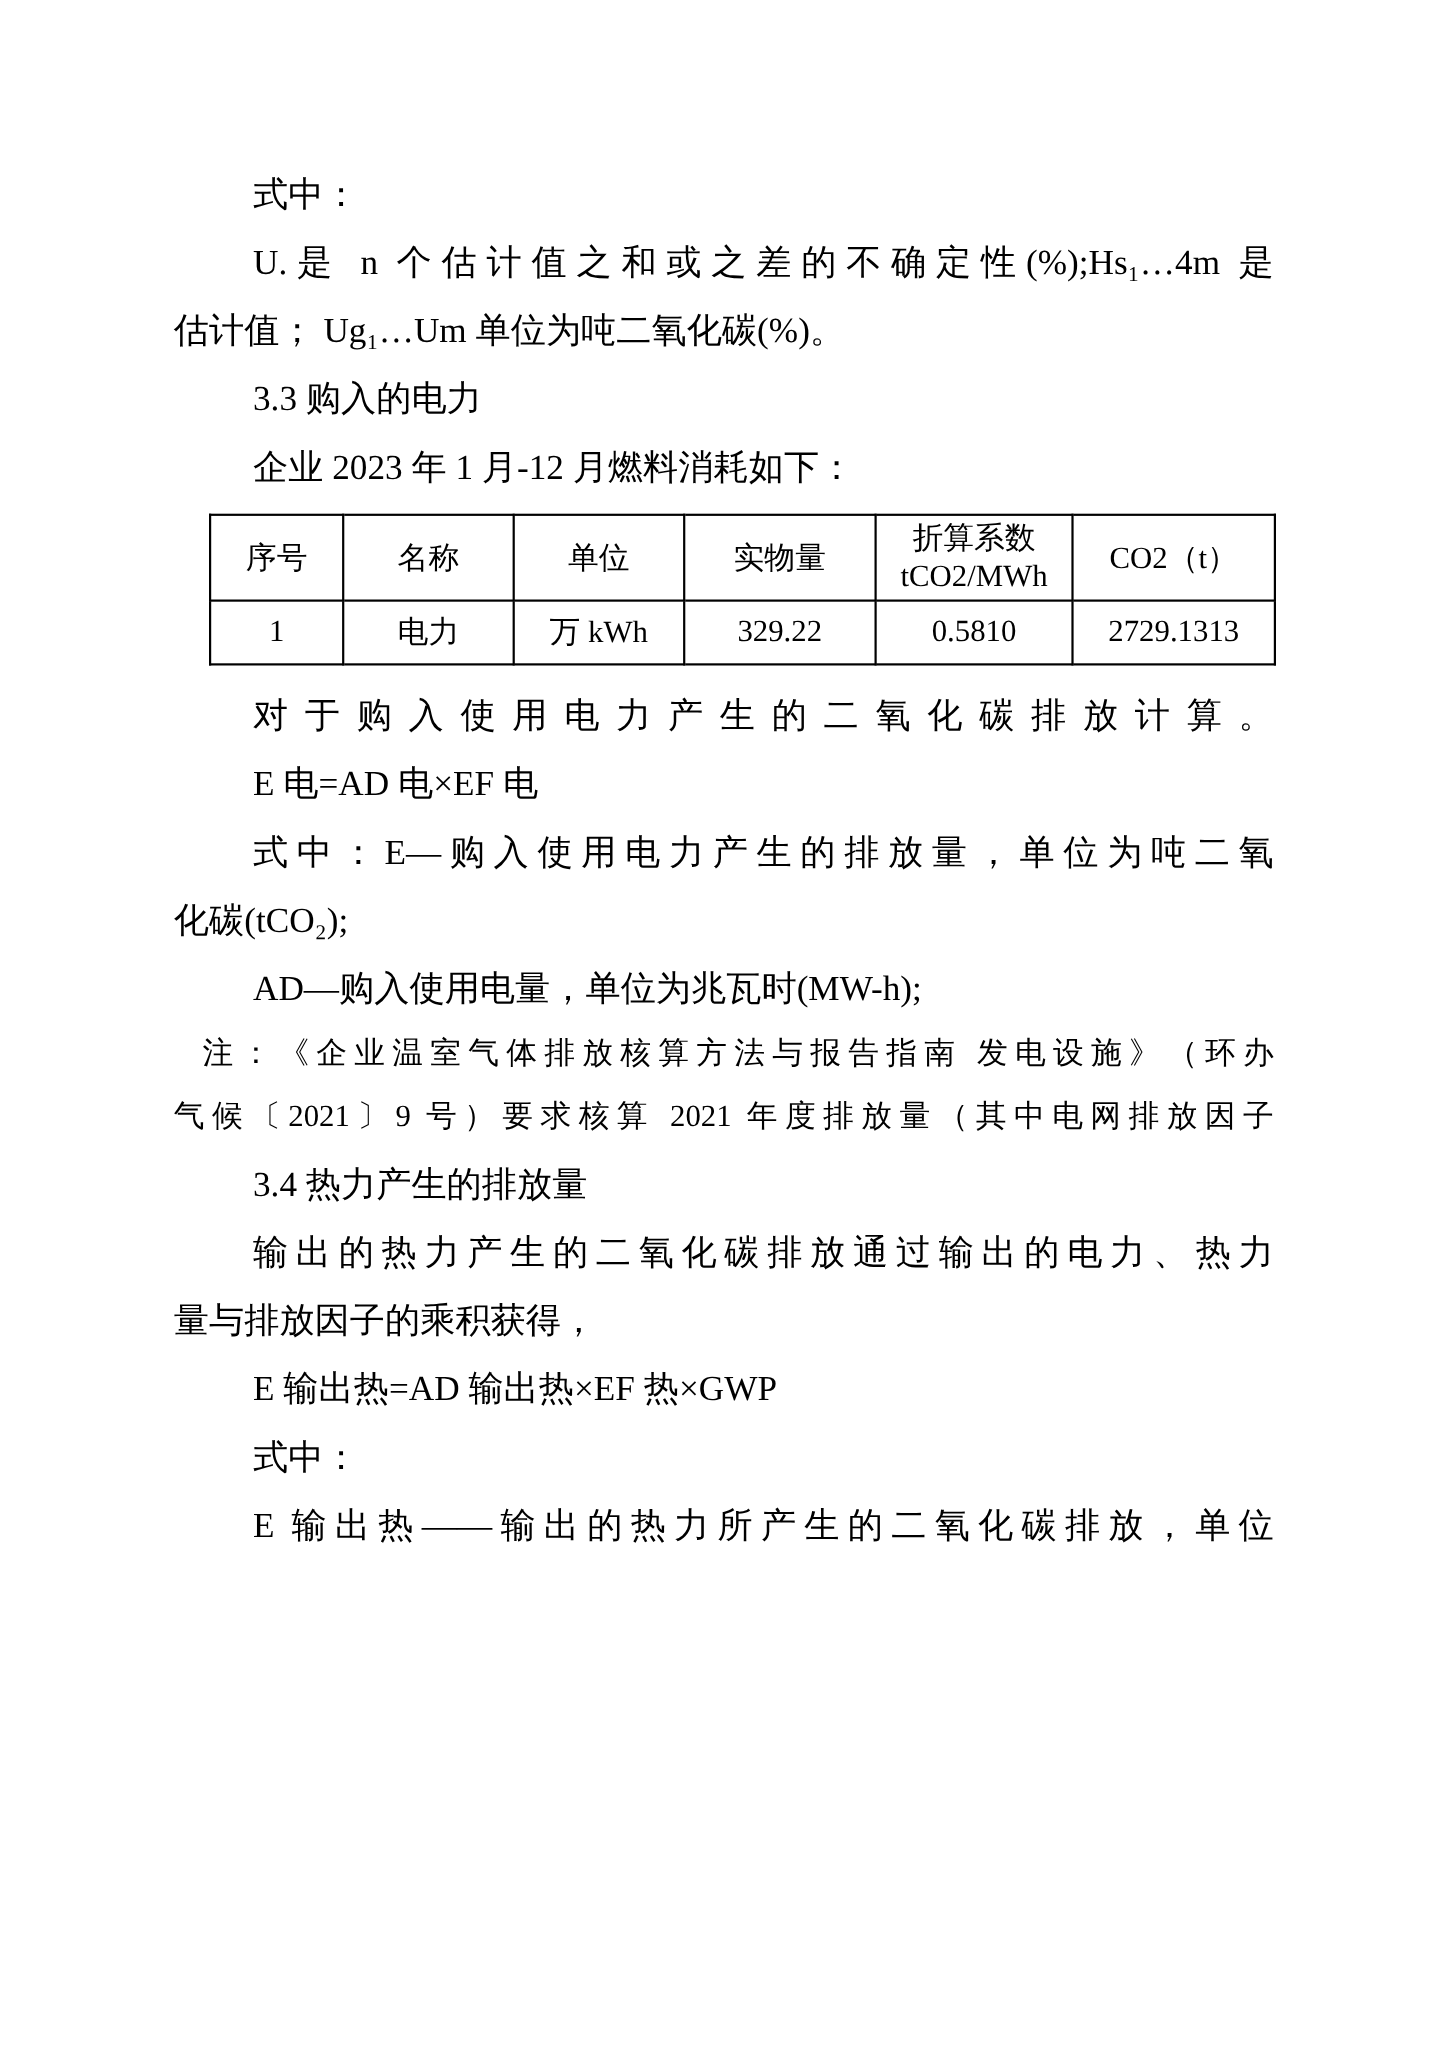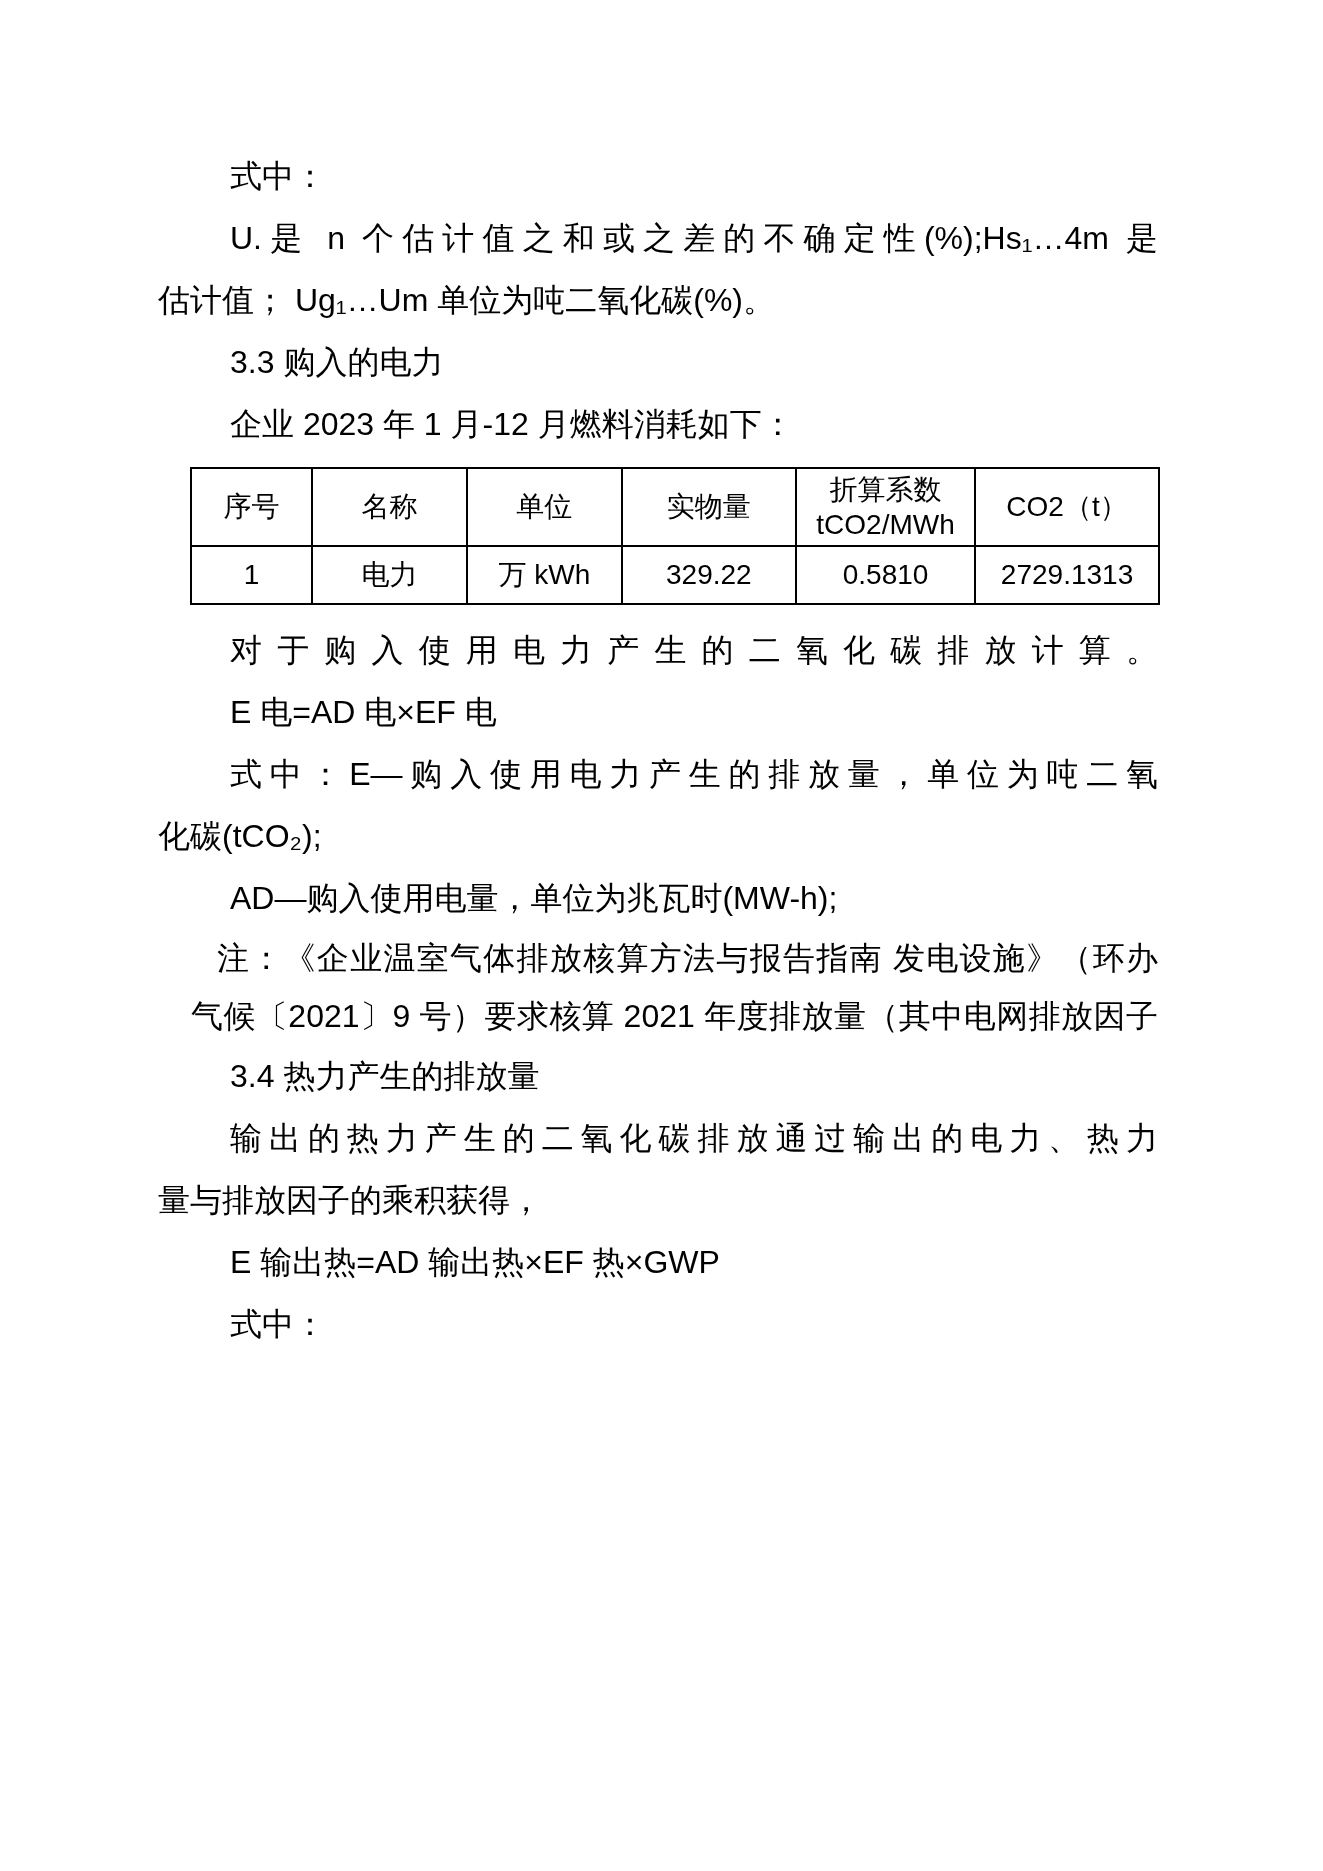--- a/index.html
+++ b/index.html
@@ -1,39 +1,39 @@
 <!DOCTYPE html>
 <html><head>
 <meta charset="utf-8">
 <style>
   html,body { margin:0; padding:0; background:#ffffff; }
   .page {
     position:relative;
     width:1323px; height:1871px;
     background:#ffffff;
     color:#000000;
-    font-family:Liberation Sans, sans-serif;
+    font-family:Liberation Serif, serif;
     overflow:hidden;
   }
   .content {
     position:absolute;
     left:158px; top:145px;
     width:1000px;
   }
   .ln {
     font-size:32px;
     line-height:62px;
     height:62px;
     text-align:left;
     white-space:normal;
   }
   .ln.indent { text-indent:72px; }
   .ln.nindent { text-indent:26px; }
   .ln.justify { text-align:justify; text-align-last:justify; }
-  .ln.note { font-size:32px; line-height:58px; height:58px;margin-left:33px; }
+  .ln.note { font-size:28px; line-height:58px; height:58px; }
 
   table.fuel {
     border-collapse:collapse;
     table-layout:fixed;
     width:970px;
     margin:12px 0 14px 32px;
   }
   table.fuel th, table.fuel td {
     border:2px solid #000000;
     text-align:center;
@@ -98,16 +98,17 @@
         <div class="ln indent justify">式中：E—购入使用电力产生的排放量，单位为吨二氧</div>
         <div class="ln">化碳(tCO₂);</div>
         <div class="ln indent">AD—购入使用电量，单位为兆瓦时(MW-h);</div>
         <div class="ln note nindent justify">注：《企业温室气体排放核算方法与报告指南 发电设施》（环办</div>
         <div class="ln note justify">气候〔2021〕9 号）要求核算 2021 年度排放量（其中电网排放因子</div>
         <div class="ln indent">3.4 热力产生的排放量</div>
         <div class="ln indent justify">输出的热力产生的二氧化碳排放通过输出的电力、热力</div>
         <div class="ln">量与排放因子的乘积获得，</div>
         <div class="ln indent">E 输出热=AD 输出热×EF 热×GWP</div>
         <div class="ln indent">式中：</div>
+        <div class="ln indent justify">E 输出热——输出的热力所产生的二氧化碳排放，单位</div>
       </div>
 
   </div>
 </div>
 
 </body></html>

